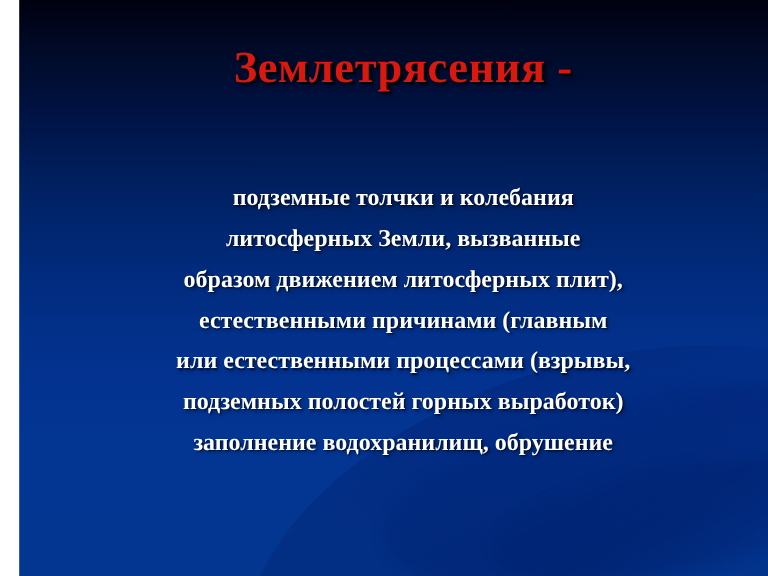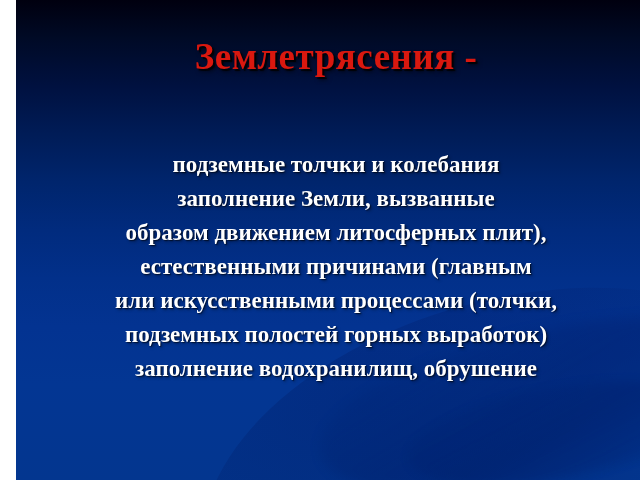--- a/index.html
+++ b/index.html
@@ -94,21 +94,21 @@
     letter-spacing: 0.5px;
     white-space: nowrap;
   }
 
   #body-text {
     position: absolute;
     left: 34px;
     top: 148px;
     width: 572px;
     text-align: center;
-    font-size: 23px;
+    font-size: 20px;
     font-weight: bold;
     line-height: 34px;
     color: #ffffff;
     text-shadow: 1px 1px 1px rgba(0, 0, 0, 0.55),
                  2px 2px 3px rgba(0, 0, 0, 0.35);
   }
   #body-text .line {
     display: block;
     white-space: nowrap;
   }
@@ -119,21 +119,21 @@
 <div id="slide">
 
   <div class="swoosh swoosh-a"></div>
   <div class="swoosh swoosh-b"></div>
   <div class="swoosh swoosh-c"></div>
 
   <div id="title">Землетрясения -</div>
 
   <div id="body-text">
     <span class="line">подземные толчки и колебания</span>
-    <span class="line">заполнение Земли, вызванные</span>
+    <span class="line">литосферных Земли, вызванные</span>
     <span class="line">образом движением литосферных плит),</span>
     <span class="line">естественными причинами (главным</span>
-    <span class="line">или искусственными процессами (толчки,</span>
+    <span class="line">или естественными процессами (взрывы,</span>
     <span class="line">подземных полостей горных выработок)</span>
     <span class="line">заполнение водохранилищ, обрушение</span>
   </div>
 
 </div>
 
 </body></html>

